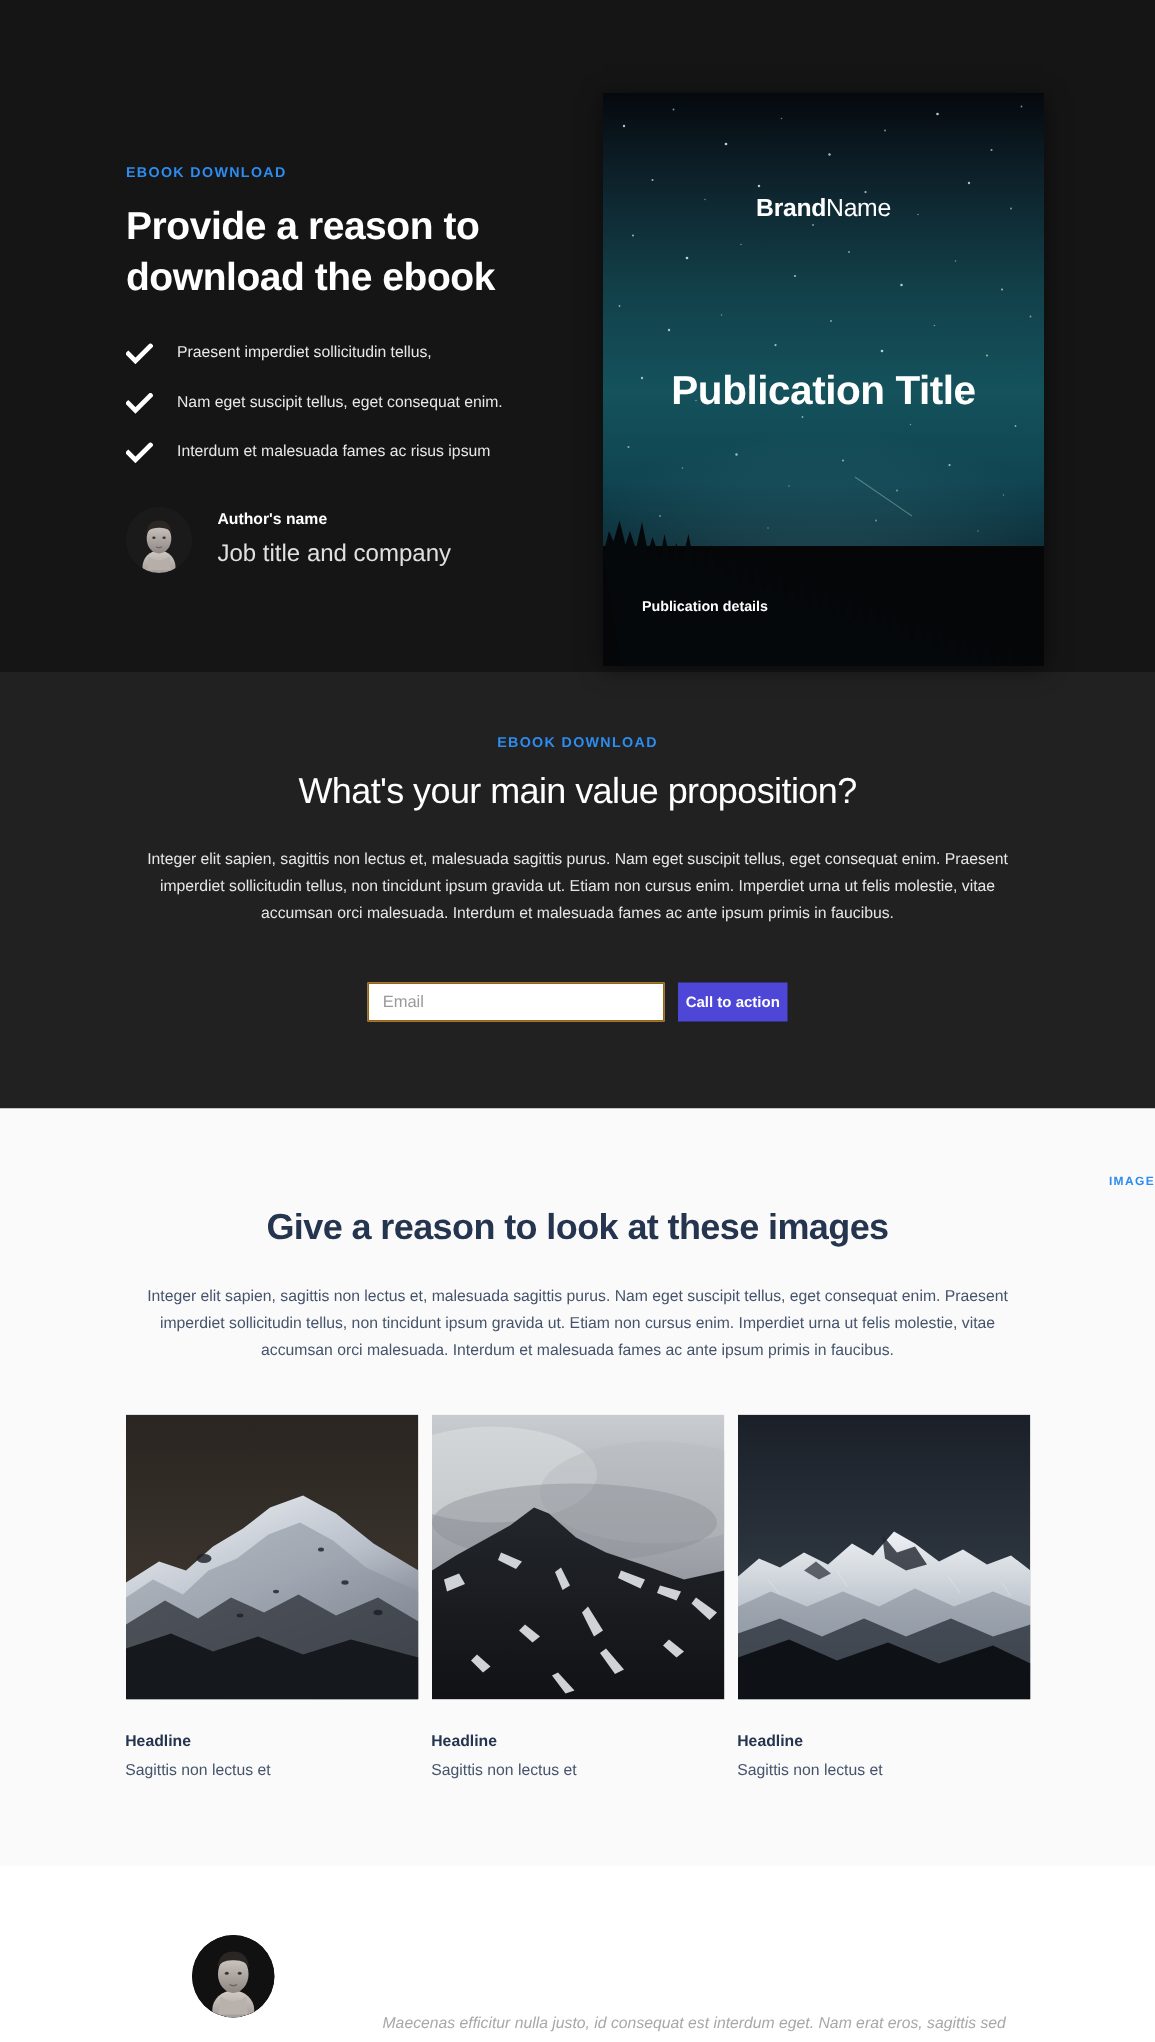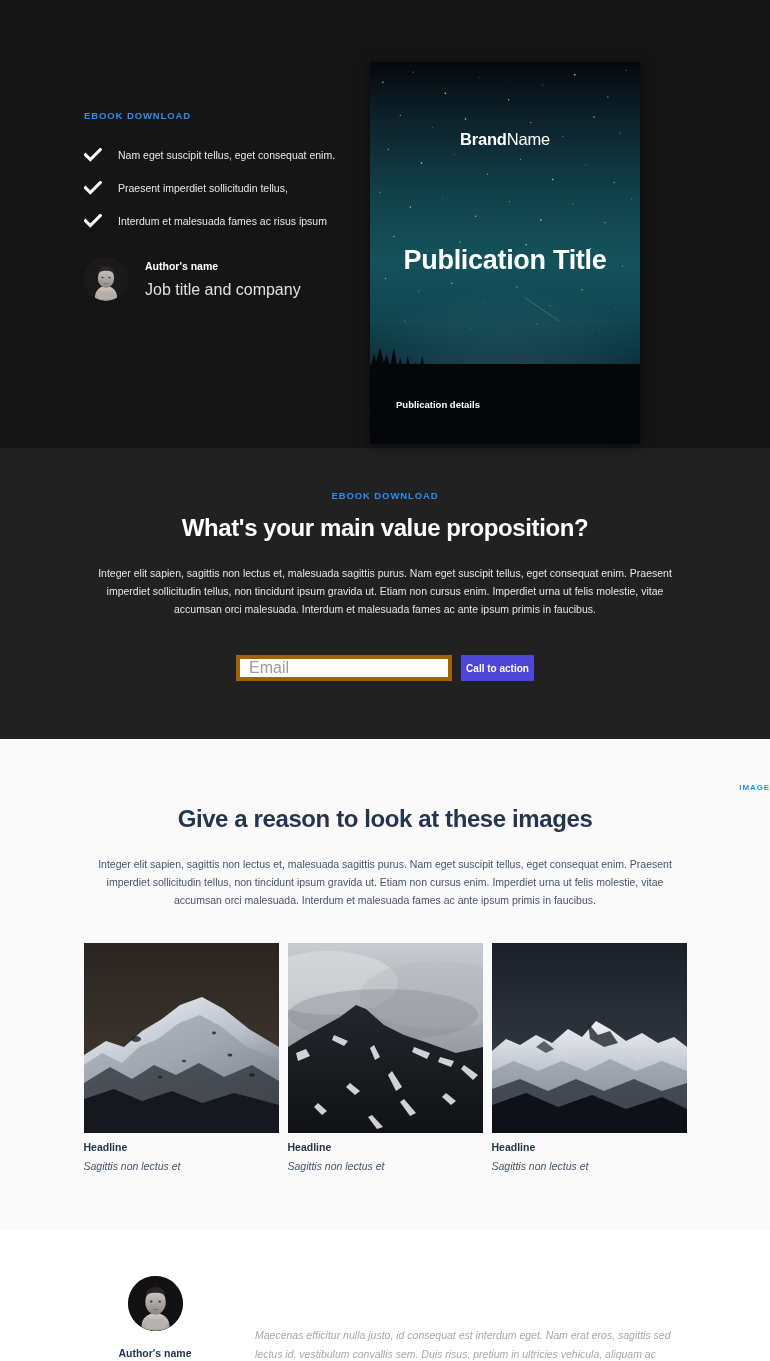--- a/index.html
+++ b/index.html
@@ -55,22 +55,22 @@
     background:#1f1f1f;
     overflow:hidden; position:relative; flex-shrink:0;
   }
   .avatar svg { display:block; width:100%; height:100%; }
   .author-meta { margin-left:17px; }
   .author-name { color:#ffffff; font-size:10.5px; font-weight:bold; }
   .author-job { color:#e0e0e0; font-size:16px; margin-top:9px; }
 
   
   .cover {
-    position:absolute; left:370px; top:32px;
-    width:270px; height:382px;
+    position:absolute; left:402px; top:32px;
+    width:294px; height:382px;
     overflow:hidden;
     box-shadow:0 2px 14px rgba(0,0,0,.5);
   }
   .cover-sky {
     position:absolute; inset:0;
     background:
       radial-gradient(ellipse 120% 60% at 50% 95%, rgba(120,180,190,.30) 0%, rgba(0,0,0,0) 60%),
       linear-gradient(180deg,#05090d 0%,#0d2029 14%,#124049 34%,#14525c 52%,#0f4450 68%,#06222c 82%,#020608 95%);
   }
   .stars { position:absolute; inset:0; }
@@ -93,35 +93,35 @@
     color:#fff; font-size:9.5px; font-weight:bold;
   }
 
   
   .valueprop {
     background:#212121;
     padding:42px 0 58px 0;
     text-align:center;
   }
   .vp-title {
-    color:#fff; font-size:24px; font-weight:bold;
+    color:#fff; font-size:24px; font-weight:normal;
     margin-top:13px; letter-spacing:-0.4px;
   }
   .vp-body {
     color:#e6e6e6; font-size:10.5px; line-height:1.72;
     width:592px; margin:22px auto 0 auto;
   }
   .form-row {
     display:flex; justify-content:center; align-items:stretch;
     margin-top:37px; gap:9px;
   }
   .email-input {
-    width:216px; height:26px;
-    background:#fff; border:4px solid #a16207;
-    padding:0 9px; font-size:16px; color:#333;
+    width:198px; height:26px;
+    background:#fff; border:1px solid #a16207;
+    padding:0 9px; font-size:11px; color:#333;
     font-family:"Liberation Sans", sans-serif;
     outline:none;
   }
   .email-input::placeholder { color:#9a9a9a; }
   .cta-btn {
     background:#4e46d6; color:#fff; border:none;
     font-size:10px; font-weight:bold; padding:0 5px;
     height:26px; cursor:pointer;
     font-family:"Liberation Sans", sans-serif;
   }
@@ -147,23 +147,23 @@
   .cards {
     display:flex; justify-content:center;
     gap:9px; margin-top:34px; text-align:left;
   }
   .card { width:195px; }
   .card-img {
     width:195px; height:190px; overflow:hidden; position:relative;
   }
   .card-img svg { display:block; width:100%; height:100%; }
   .card-headline {
-    color:#25354f; font-size:10.5px; font-weight:bold; margin-top:8px;
-  }
-  .card-sub { color:#46546b; font-size:10.5px; margin-top:7px;font-style:italic; }
+    color:#25354f; font-size:10.5px; font-weight:bold; margin-top:22px;
+  }
+  .card-sub { color:#46546b; font-size:10.5px; margin-top:7px; }
 
   
   .testimonial {
     background:#ffffff;
     padding:46px 0 50px 0;
     position:relative;
     min-height:177px;
   }
   .t-inner { width:770px; position:relative; display:flex; }
   .t-left {
@@ -182,37 +182,38 @@
   }
 </style>
 </head>
 <body>
 
 <section class="hero">
   <div class="hero-inner">
 
     <div class="hero-left">
       <div class="eyebrow">EBOOK DOWNLOAD</div>
+      <h1 class="hero-title">Provide a reason to download the ebook</h1>
 
       <div class="check-list">
         <div class="check-row">
           <span class="check-icon">
             <svg width="18" height="14" viewBox="0 0 18 14">
                 <path d="M1.5 6.8 L6.3 11.6 L16.3 1.6" stroke="#ffffff" stroke-width="3.1" fill="none" stroke-linecap="square"></path>
               </svg>
           </span>
-          <span class="check-text">Nam eget suscipit tellus, eget consequat enim.</span>
+          <span class="check-text">Praesent imperdiet sollicitudin tellus,</span>
         </div>
         <div class="check-row">
           <span class="check-icon">
             <svg width="18" height="14" viewBox="0 0 18 14">
                 <path d="M1.5 6.8 L6.3 11.6 L16.3 1.6" stroke="#ffffff" stroke-width="3.1" fill="none" stroke-linecap="square"></path>
               </svg>
           </span>
-          <span class="check-text">Praesent imperdiet sollicitudin tellus,</span>
+          <span class="check-text">Nam eget suscipit tellus, eget consequat enim.</span>
         </div>
         <div class="check-row">
           <span class="check-icon">
             <svg width="18" height="14" viewBox="0 0 18 14">
                 <path d="M1.5 6.8 L6.3 11.6 L16.3 1.6" stroke="#ffffff" stroke-width="3.1" fill="none" stroke-linecap="square"></path>
               </svg>
           </span>
           <span class="check-text">Interdum et malesuada fames ac risus ipsum</span>
         </div>
       </div>

